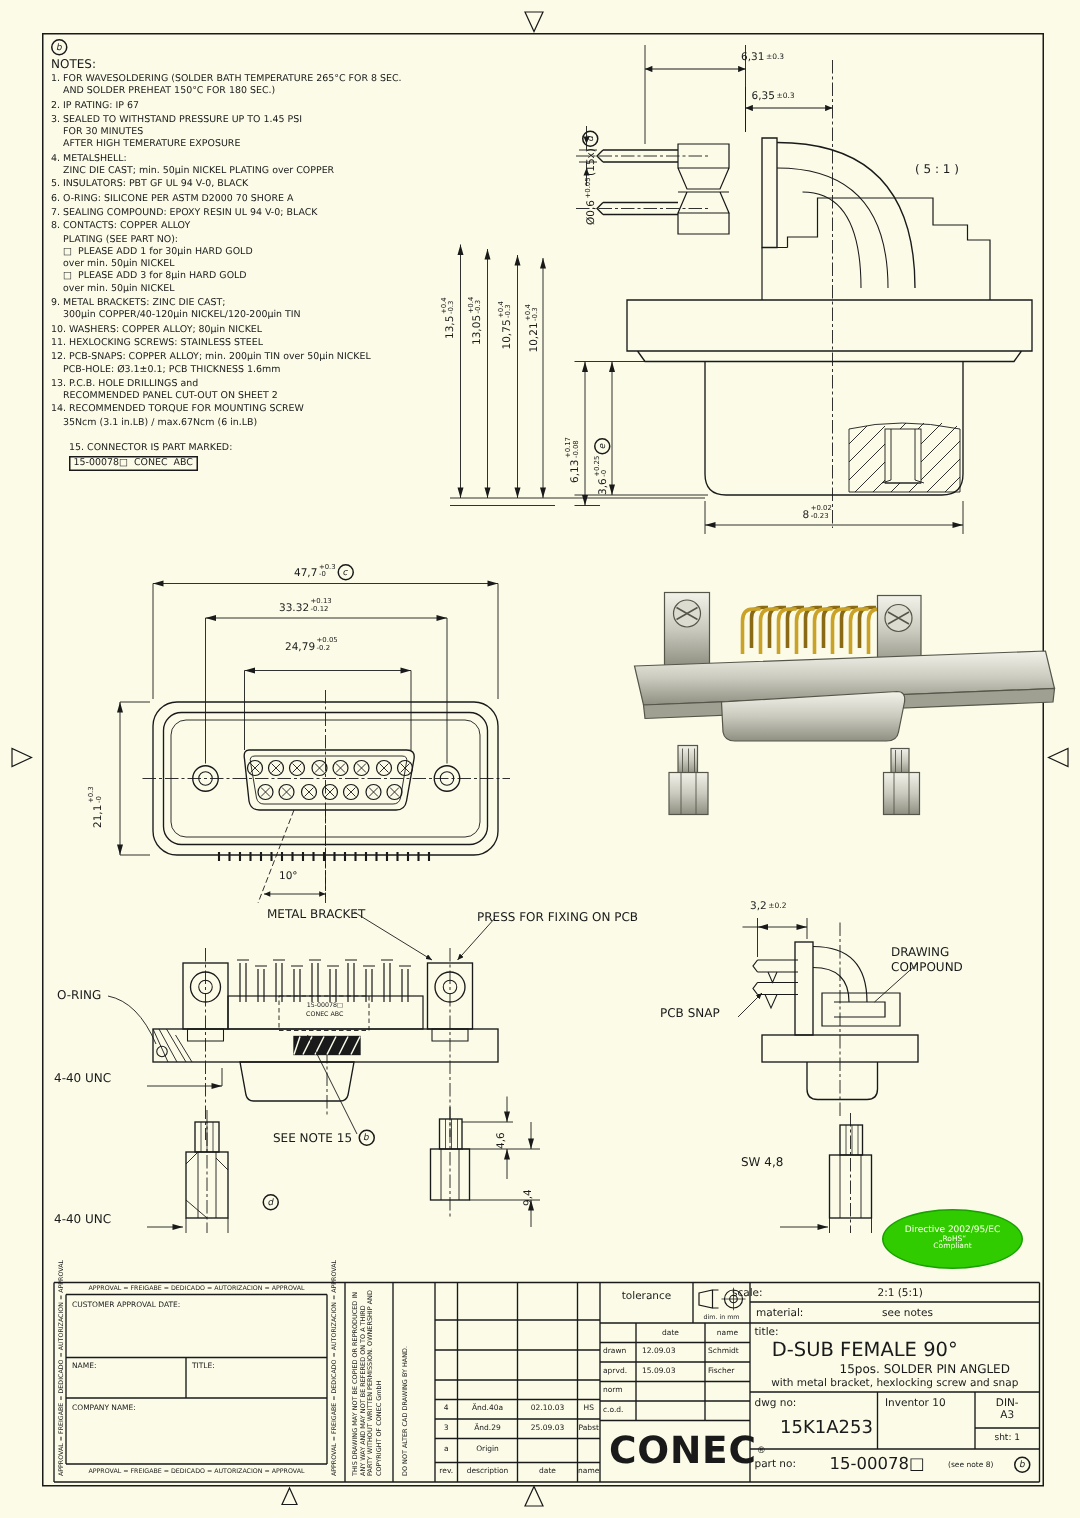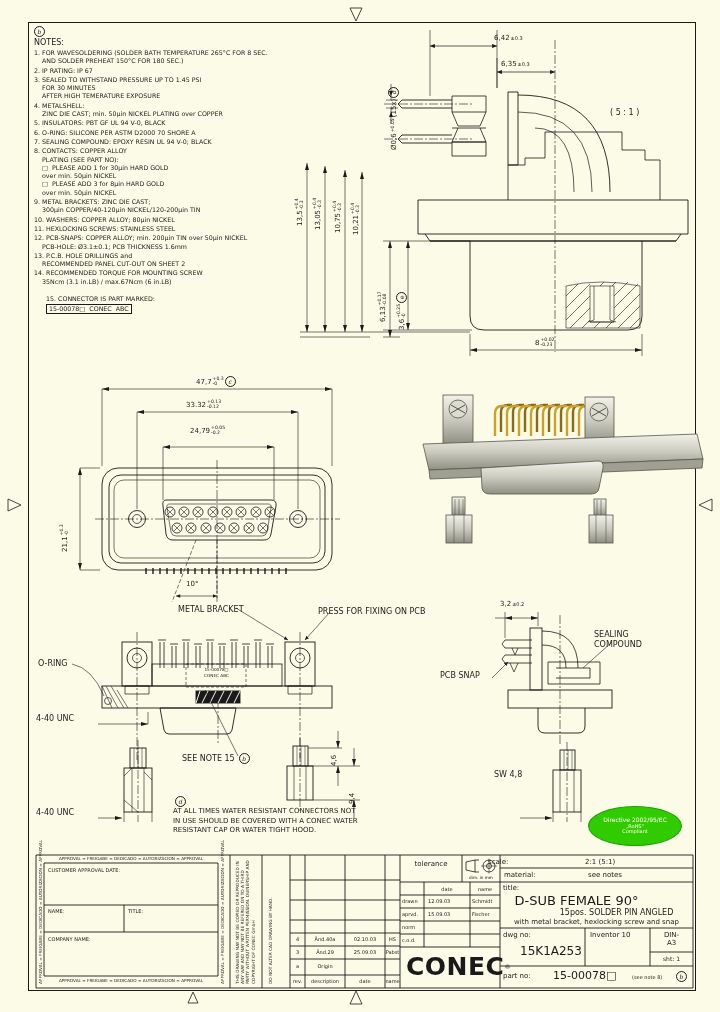--- a/index.html
+++ b/index.html
@@ -317,21 +317,21 @@
     RECOMMENDED PANEL CUT-OUT ON SHEET 2</div>
     <div class="note">14. RECOMMENDED TORQUE FOR MOUNTING SCREW
     35Ncm (3.1 in.LB) / max.67Ncm (6 in.LB)</div>
     <div class="note">
       <span>15. CONNECTOR IS PART MARKED:</span>
       <span class="boxed">15-00078□  CONEC  ABC</span>
     </div>
   </div>
 
   <div class="abs dim" style="left:494px;top:34px">
-    <span>6,42</span>
+    <span>6,31</span>
       <span class="t5">±0.3</span>
     </div>
   <div class="abs dim" style="left:501px;top:60px">
     <span>6,35</span>
       <span class="t5">±0.3</span>
     </div>
   <div class="abs dim rot" style="left:388px;top:150px">
     <span>Ø0,6</span>
     <span class="tol">
         <span>+0.05</span>
@@ -437,30 +437,27 @@
   <div class="abs t4" style="left:188px;top:667px;width:57px;text-align:center;line-height:6px">
     <div>15-00078□</div>
       <div>CONEC  ABC</div>
     </div>
 
   <div class="abs dim" style="left:500px;top:600px">
     <span>3,2</span>
       <span class="t5">±0.2</span>
     </div>
   <div class="abs t8" style="left:594px;top:630px;line-height:10px">
-    <div>SEALING</div>
+    <div>DRAWING</div>
       <div>COMPOUND</div>
     </div>
   <div class="abs t8" style="left:440px;top:671px">PCB SNAP</div>
   <div class="abs t8" style="left:494px;top:770px">SW 4,8</div>
 
   <div class="abs circ" style="left:175px;top:796px">d</div>
-  <div class="abs t pre" style="left:173px;top:807px;line-height:9.5px">AT ALL TIMES WATER RESISTANT CONNECTORS NOT
-IN USE SHOULD BE COVERED WITH A CONEC WATER
-RESISTANT CAP OR WATER TIGHT HOOD.</div>
   <div class="abs badge" style="left:588px;top:806px;width:92px;height:38px">
     <div class="t6">Directive 2002/95/EC</div>
     <div class="t5">„RoHS“</div>
     <div class="t5">Compliant</div>
   </div>
 
   <div class="abs t4 cc" style="left:44px;top:856px;width:174px">APPROVAL = FREIGABE = DEDICADO = AUTORIZACION = APPROVAL</div>
   <div class="abs t4 cc" style="left:44px;top:978px;width:174px">APPROVAL = FREIGABE = DEDICADO = AUTORIZACION = APPROVAL</div>
   <div class="abs t4 rot" style="left:38px;top:984px;width:126px">APPROVAL = FREIGABE = DEDICADO = AUTORIZACION = APPROVAL</div>
   <div class="abs t4 rot" style="left:220px;top:984px;width:126px">APPROVAL = FREIGABE = DEDICADO = AUTORIZACION = APPROVAL</div>

